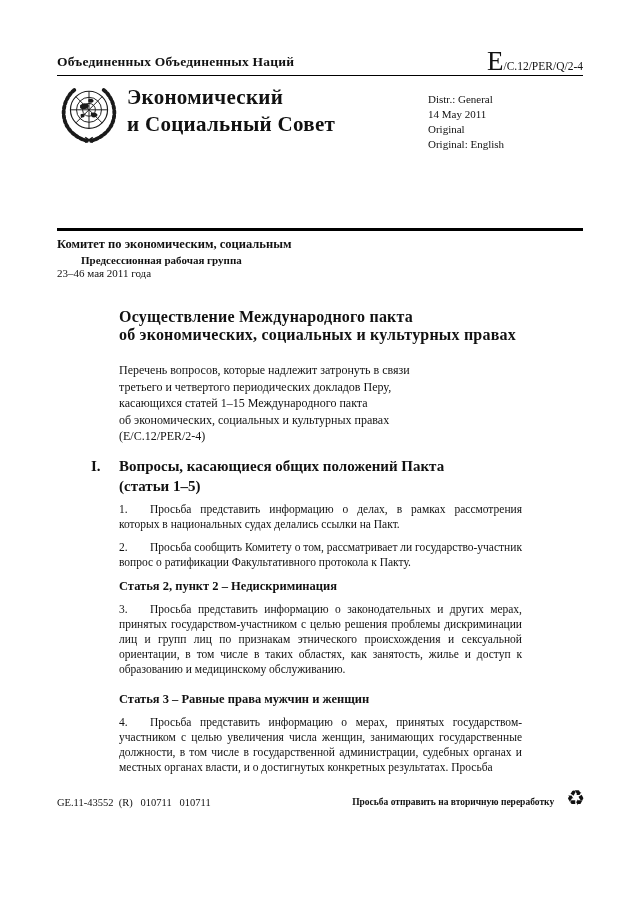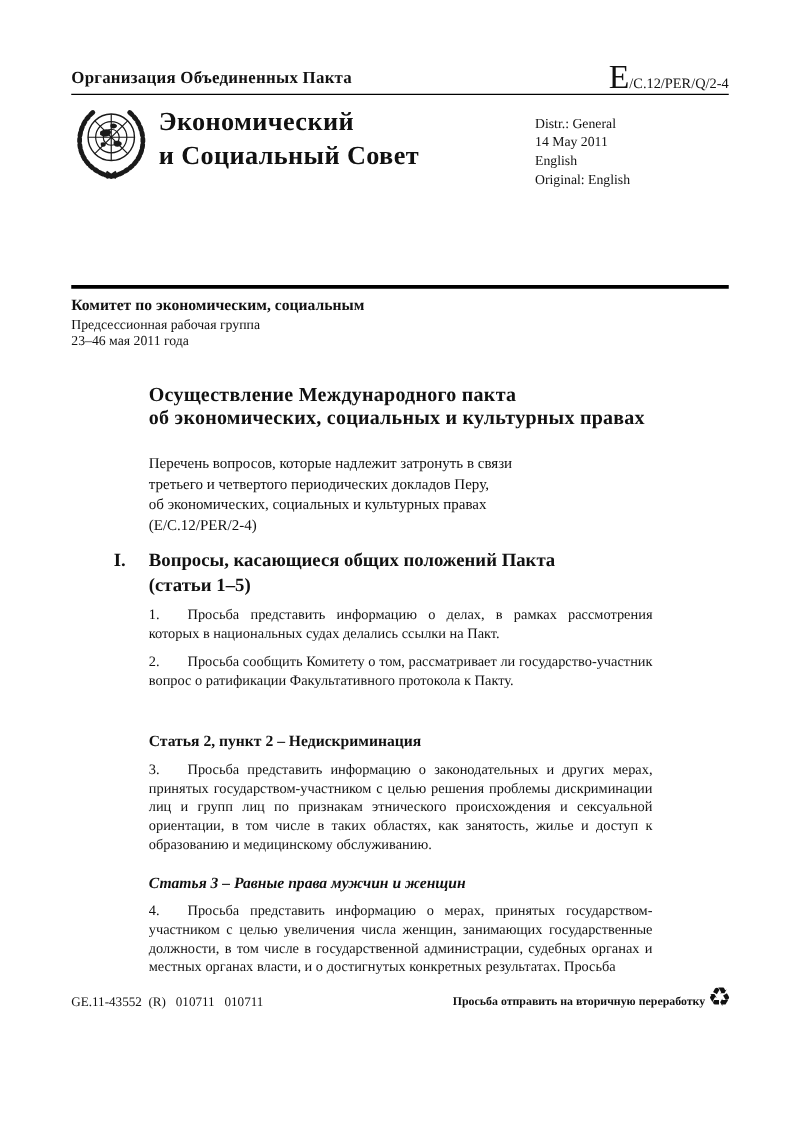--- a/index.html
+++ b/index.html
@@ -78,22 +78,23 @@
   }
   .committee-name {
     font-size: 12.5px;
     font-weight: bold;
     line-height: 14.5px;
   }
   .committee-name .line { display: block; }
   .working-group {
     margin-top: 2px;
     font-size: 11px;
-    font-weight: normal;
+    font-weight: bold;
     line-height: 13px;
+    margin-left: 24px;
   }
   .session-dates {
     font-size: 11px;
     line-height: 13px;
   }
 
   
   .main-col {
     position: absolute;
     top: 308px; left: 119px;
@@ -130,61 +131,61 @@
     font-size: 11.5px;
     line-height: 15px;
     text-align: justify;
   }
   .body-para.first { margin-top: 6px; }
   .para-num {
     display: inline-block;
     width: 31px;
   }
   .article-heading {
-    margin-top: 32px;
+    margin-top: 8px;
     font-size: 12.5px;
     font-weight: bold;
     line-height: 16px;
   }
-  .article-heading.second { margin-top: 14px; font-style: italic; }
+  .article-heading.second { margin-top: 14px; }
 
   
   .footer-left {
     position: absolute;
     top: 797px; left: 57px;
     font-size: 10.5px;
     white-space: pre;
   }
   .footer-right {
     position: absolute;
     top: 788px; right: 55px;
     display: flex;
     align-items: center;
-    gap: 2px;
+    gap: 12px;
   }
   .footer-right .recycle-text {
     font-size: 9.5px;
     font-weight: bold;
     white-space: nowrap;
     position: relative;
     top: 3px;
   }
   .footer-right .recycle-glyph {
     font-family: "DejaVu Sans", sans-serif;
     font-size: 21px;
     line-height: 1;
     font-weight: normal;
   }
 </style>
 </head>
 <body>
 
 <div class="page">
 
-  <div class="org-name">Организация Объединенных Пакта</div>
+  <div class="org-name">Объединенных Объединенных Наций</div>
 
   <div class="doc-symbol">
     <span class="big-e">E</span><span class="symbol-rest">/C.12/PER/Q/2-4</span>
   </div>
 
   <div class="thin-rule"></div>
 
   <div class="emblem">
     <svg width="64" height="64" viewBox="0 0 100 100" xmlns="http://www.w3.org/2000/svg">
 
@@ -220,21 +221,21 @@
   </div>
 
   <div class="council-name">
     <span class="line">Экономический</span>
     <span class="line">и Социальный Совет</span>
   </div>
 
   <div class="distr-block">
     <span class="line">Distr.: General</span>
     <span class="line">14 May 2011</span>
-    <span class="line">English</span>
+    <span class="line">Original</span>
     <span class="line">Original: English</span>
   </div>
 
   <div class="thick-rule"></div>
 
   <div class="committee">
     <div class="committee-name">
       <span class="line">Комитет по экономическим, социальным</span>
     </div>
     <div class="working-group">Предсессионная рабочая группа</div>
@@ -244,20 +245,21 @@
   <div class="main-col">
 
     <h1 class="doc-title">
       <span class="line">Осуществление Международного пакта</span>
       <span class="line">об экономических, социальных и культурных правах</span>
     </h1>
 
     <p class="doc-subtitle">
       <span class="line">Перечень вопросов, которые надлежит затронуть в связи</span>
       <span class="line">третьего и четвертого периодических докладов Перу,</span>
+      <span class="line">касающихся статей 1–15 Международного пакта</span>
       <span class="line">об экономических, социальных и культурных правах</span>
       <span class="line">(E/C.12/PER/2-4)</span>
     </p>
 
     <h2 class="section-heading">
       <span class="section-number">I.</span>
       <span class="line">Вопросы, касающиеся общих положений Пакта</span>
       <span class="line">(статьи 1–5)</span>
     </h2>
 

